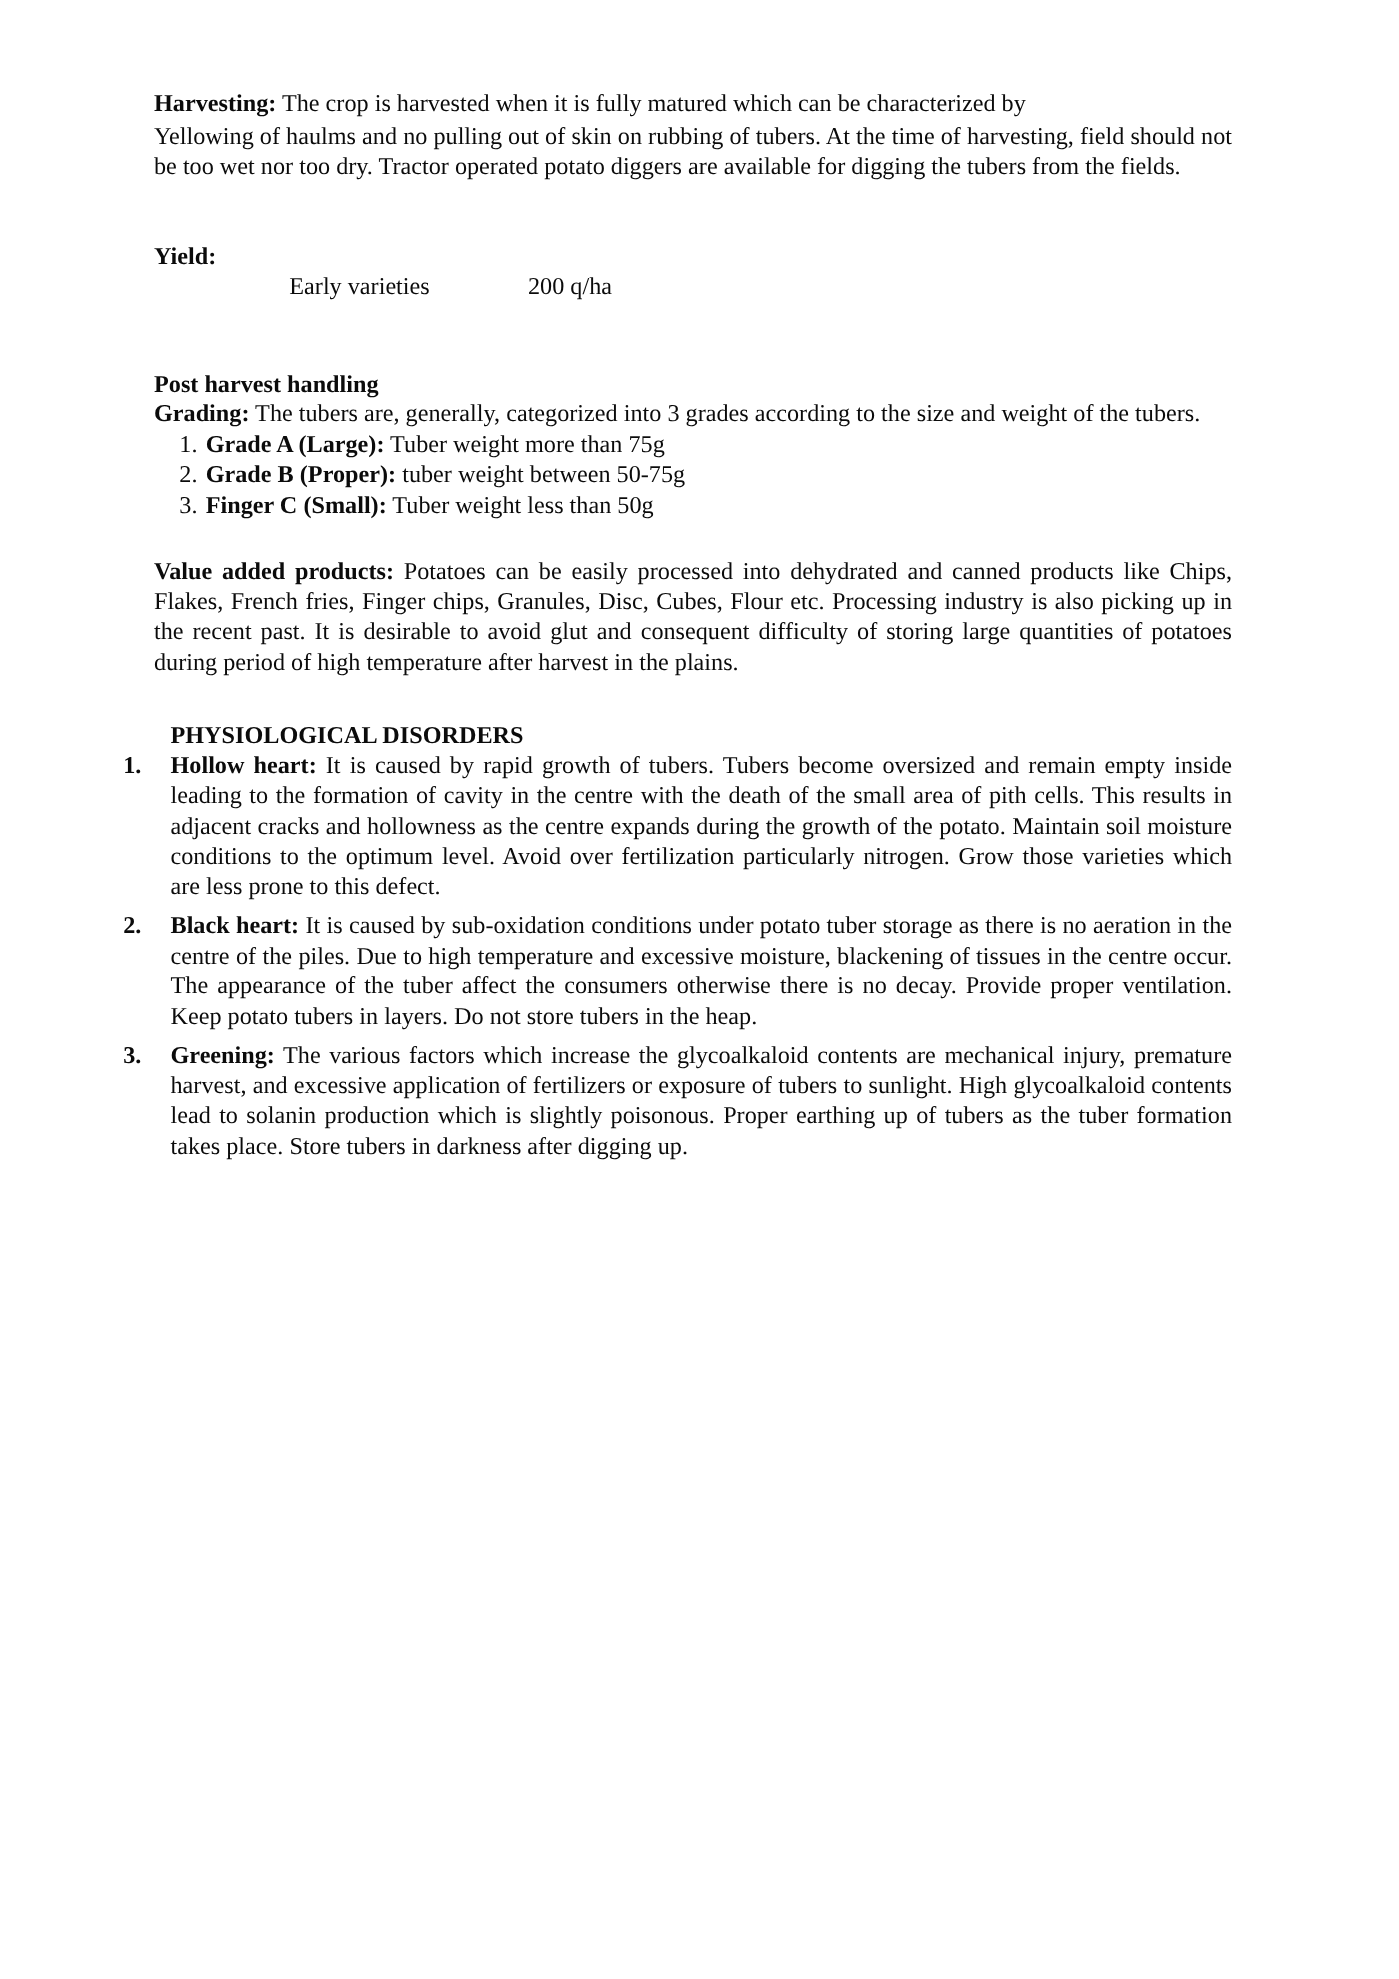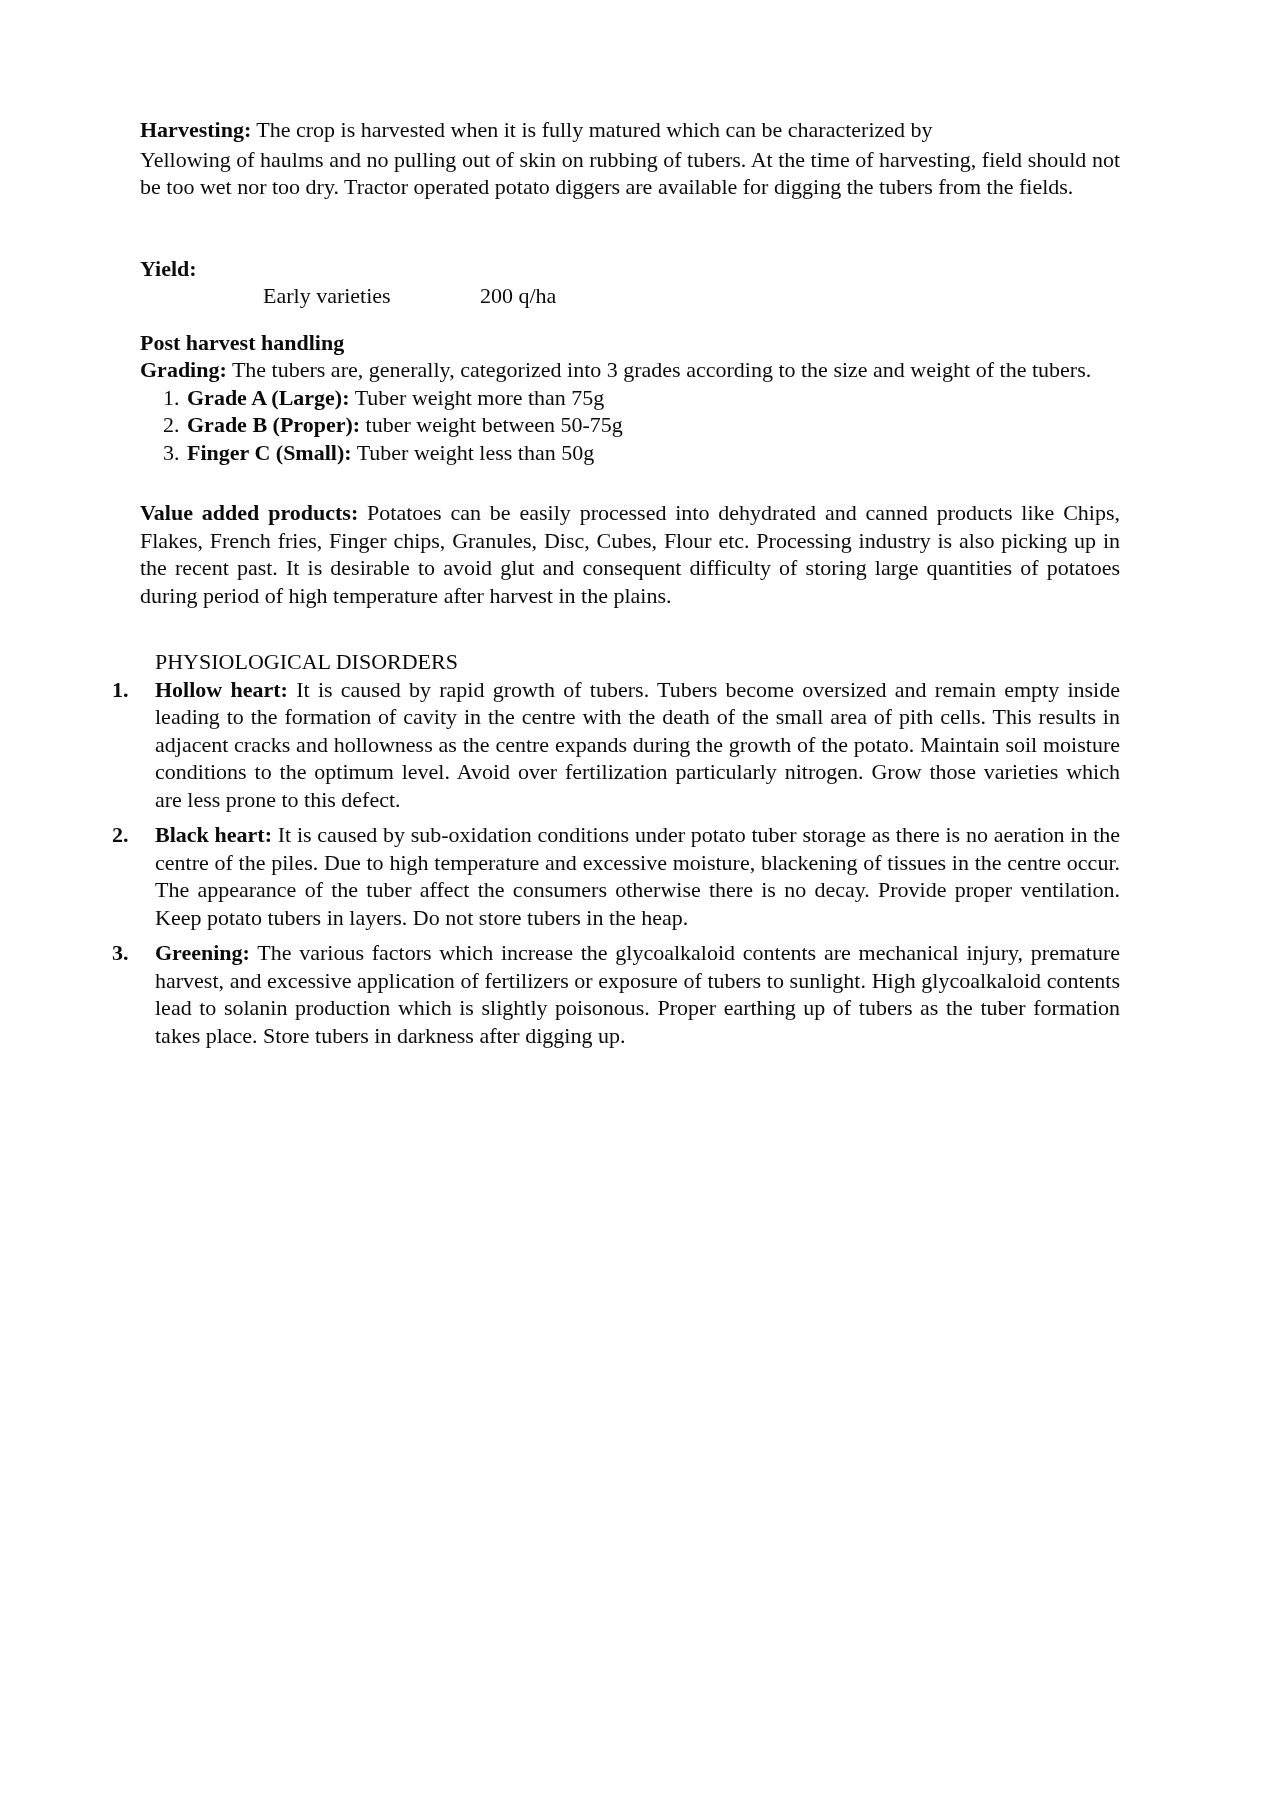--- a/index.html
+++ b/index.html
@@ -10,43 +10,43 @@
   .page {
     position: relative;
     width: 1272px;
     height: 1799px;
     box-sizing: border-box;
     background: #ffffff;
     color: #0b0b0b;
     font-family: "Liberation Serif", "DejaVu Serif", serif;
     font-size: 22px;
     line-height: 27.5px;
-    padding: 116px 152px 40px 140px;
+    padding: 80px 152px 40px 140px;
     overflow: hidden;
   }
   p { margin: 0; }
   .bold { font-weight: bold; }
   .justify { text-align: justify; }
 
   .para-yellowing { margin-top: 2px; }
 
   .yield-heading { margin-top: 54px; font-weight: bold; }
   .yield-table { margin: 0; }
   .yield-row { white-space: nowrap; }
   .yield-variety { display: inline-block; margin-left: 123px; width: 217px; }
 
-  .post-heading { margin-top: 19px; font-weight: bold; }
+  .post-heading { margin-top: 61px; font-weight: bold; }
 
   .grades { margin: 0; }
   .grade-item { position: relative; padding-left: 47px; }
   .grade-num { position: absolute; left: 23px; top: 0; }
 
   .value-para { margin-top: 33px; }
 
-  .disorders-heading { margin-top: 39px; margin-left: 15px; font-weight: normal; }
+  .disorders-heading { margin-top: 39px; margin-left: 15px; font-weight: bold; }
   .disorder-item { position: relative; margin-left: 15px; text-align: justify; }
   .disorder-item + .disorder-item { margin-top: 8px; }
   .disorder-num { position: absolute; left: -43px; top: 0; font-weight: bold; }
 </style>
 </head>
 <body>
 
 <div class="page">
 
   <p class="para"><span class="bold">Harvesting:</span> <span>The crop is harvested when it is fully matured which can be characterized by</span></p>

